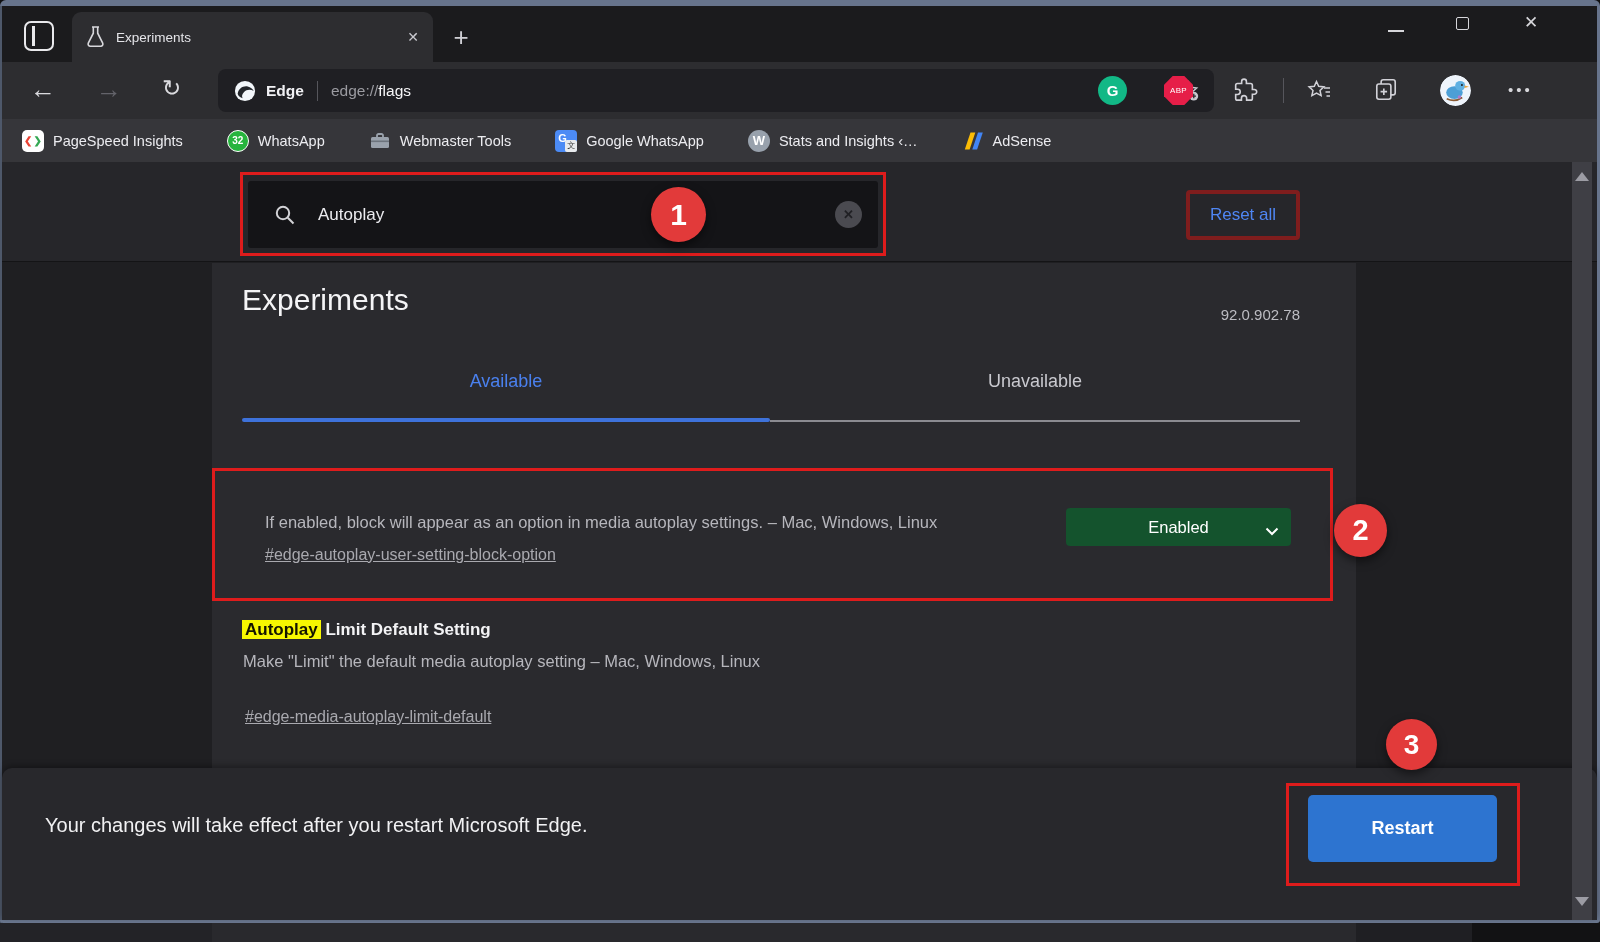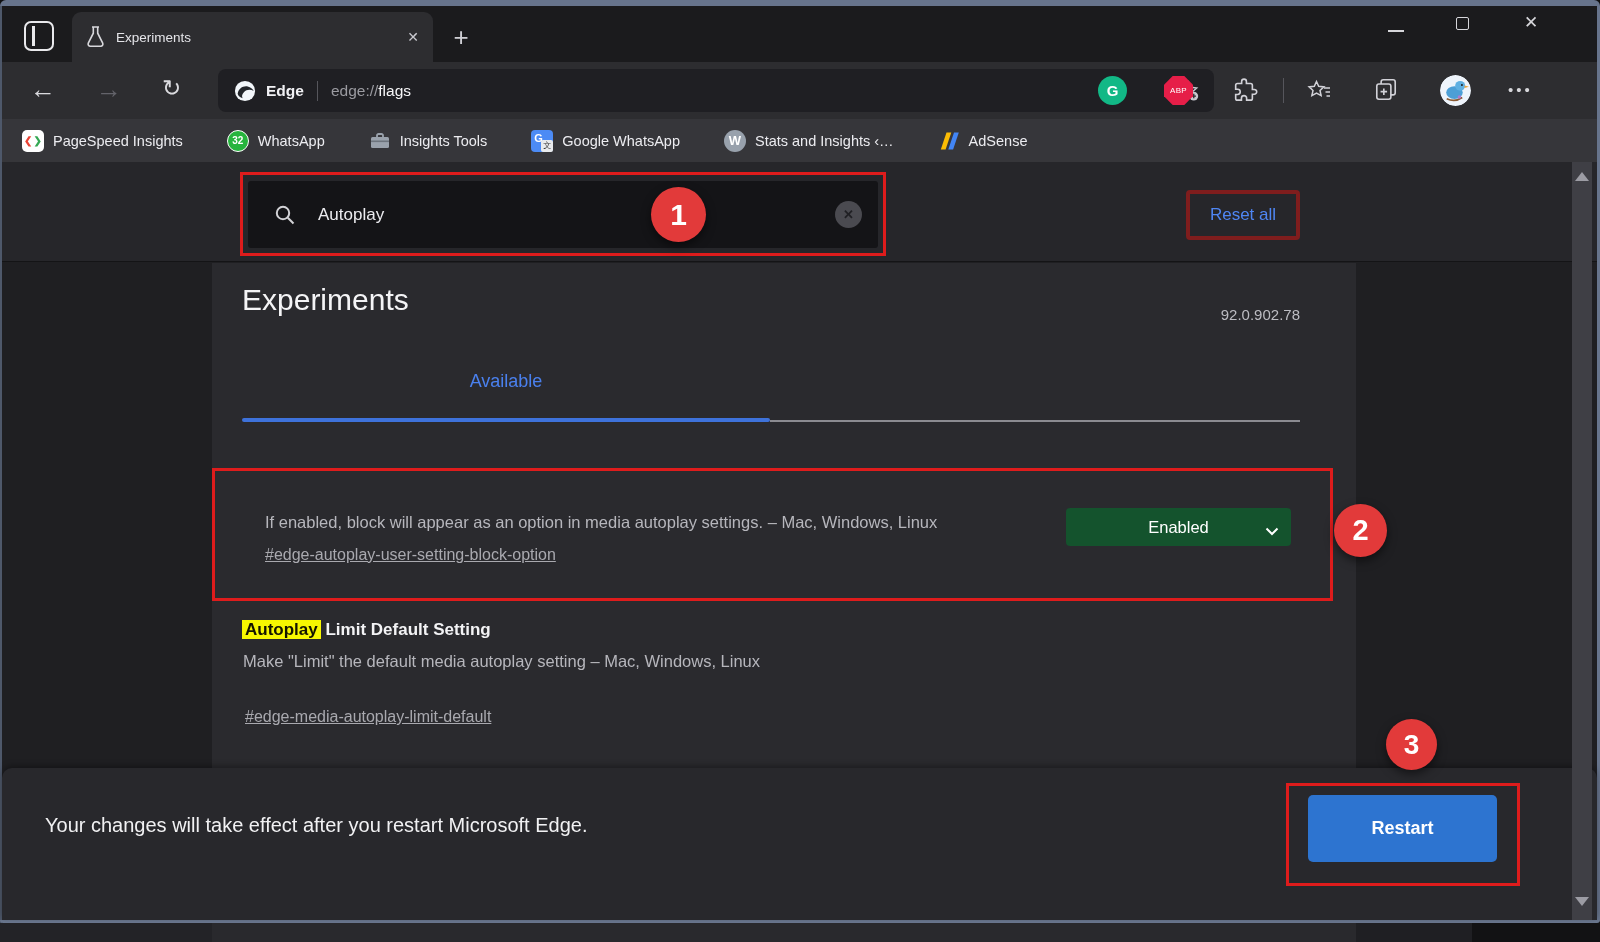--- a/index.html
+++ b/index.html
@@ -176,21 +176,21 @@
       <span class="bm-label">WhatsApp</span>
     </div>
     <div class="bm-item">
       <span style="display:inline-flex;">
         <svg width="22" height="20" viewBox="0 0 22 20">
             <path d="M8 6V4.5A1.5 1.5 0 0 1 9.5 3h3A1.5 1.5 0 0 1 14 4.5V6" fill="none" stroke="#9aa2ac" stroke-width="1.8"></path>
             <rect x="2" y="6" width="18" height="11" rx="1.5" fill="#9aa2ac"></rect>
             <rect x="2" y="9.5" width="18" height="1.6" fill="#6d747d"></rect>
           </svg>
       </span>
-      <span class="bm-label">Insights Tools</span>
+      <span class="bm-label">Webmaster Tools</span>
     </div>
     <div class="bm-item">
       <span style="position:relative;width:22px;height:22px;background:#4c8bf5;border-radius:4px;display:inline-block;">
         <span style="position:absolute;left:3px;top:2px;color:#fff;font-size:11px;font-weight:bold;">G</span>
         <span style="position:absolute;right:0;bottom:0;width:12px;height:12px;background:#e8eaed;border-radius:2px;color:#333;font-size:8px;line-height:12px;text-align:center;">文</span>
       </span>
       <span class="bm-label">Google WhatsApp</span>
     </div>
     <div class="bm-item">
       <span class="ctr badge-round" style="width:22px;height:22px;background:#98a1ac;font-size:13px;">W</span>
@@ -217,20 +217,21 @@
     <span class="search-value">Autoplay</span>
     <span class="clear-btn ctr g-clear"></span>
   </div>
 
   <div class="abs ctr btn-outline" style="left:1186px;top:190px;width:114px;height:50px;">Reset all</div>
 
   <div class="abs h1" style="left:242px;top:283px;">Experiments</div>
   <div class="abs version" style="left:1000px;top:306px;width:300px;">92.0.902.78</div>
 
   <div class="abs seg-tab" style="left:242px;top:371px;width:528px;color:#4a80ee;">Available</div>
+  <div class="abs seg-tab" style="left:770px;top:371px;width:530px;color:#c9c9cf;">Unavailable</div>
   <div class="abs" style="left:242px;top:418px;width:528px;height:4px;background:#3e72da;border-radius:2px;"></div>
   <div class="abs" style="left:770px;top:420px;width:530px;height:2px;background:#8b8b91;"></div>
 
   <div class="abs flag-desc" style="left:265px;top:513px;">If enabled, block will appear as an option in media autoplay settings. – Mac, Windows, Linux</div>
   <div class="abs flag-link" style="left:265px;top:546px;">#edge-autoplay-user-setting-block-option</div>
   <div class="abs dropdown flex" style="left:1066px;top:508px;width:225px;height:38px;background:#14532d;">
     <span class="dd-label" style="color:#fff;">Enabled</span>
     <span class="dd-chev">
       <svg width="14" height="9" viewBox="0 0 14 9">
           <path d="M1.5 1.5L7 7l5.5-5.5" fill="none" stroke="#fff" stroke-width="2"></path>

